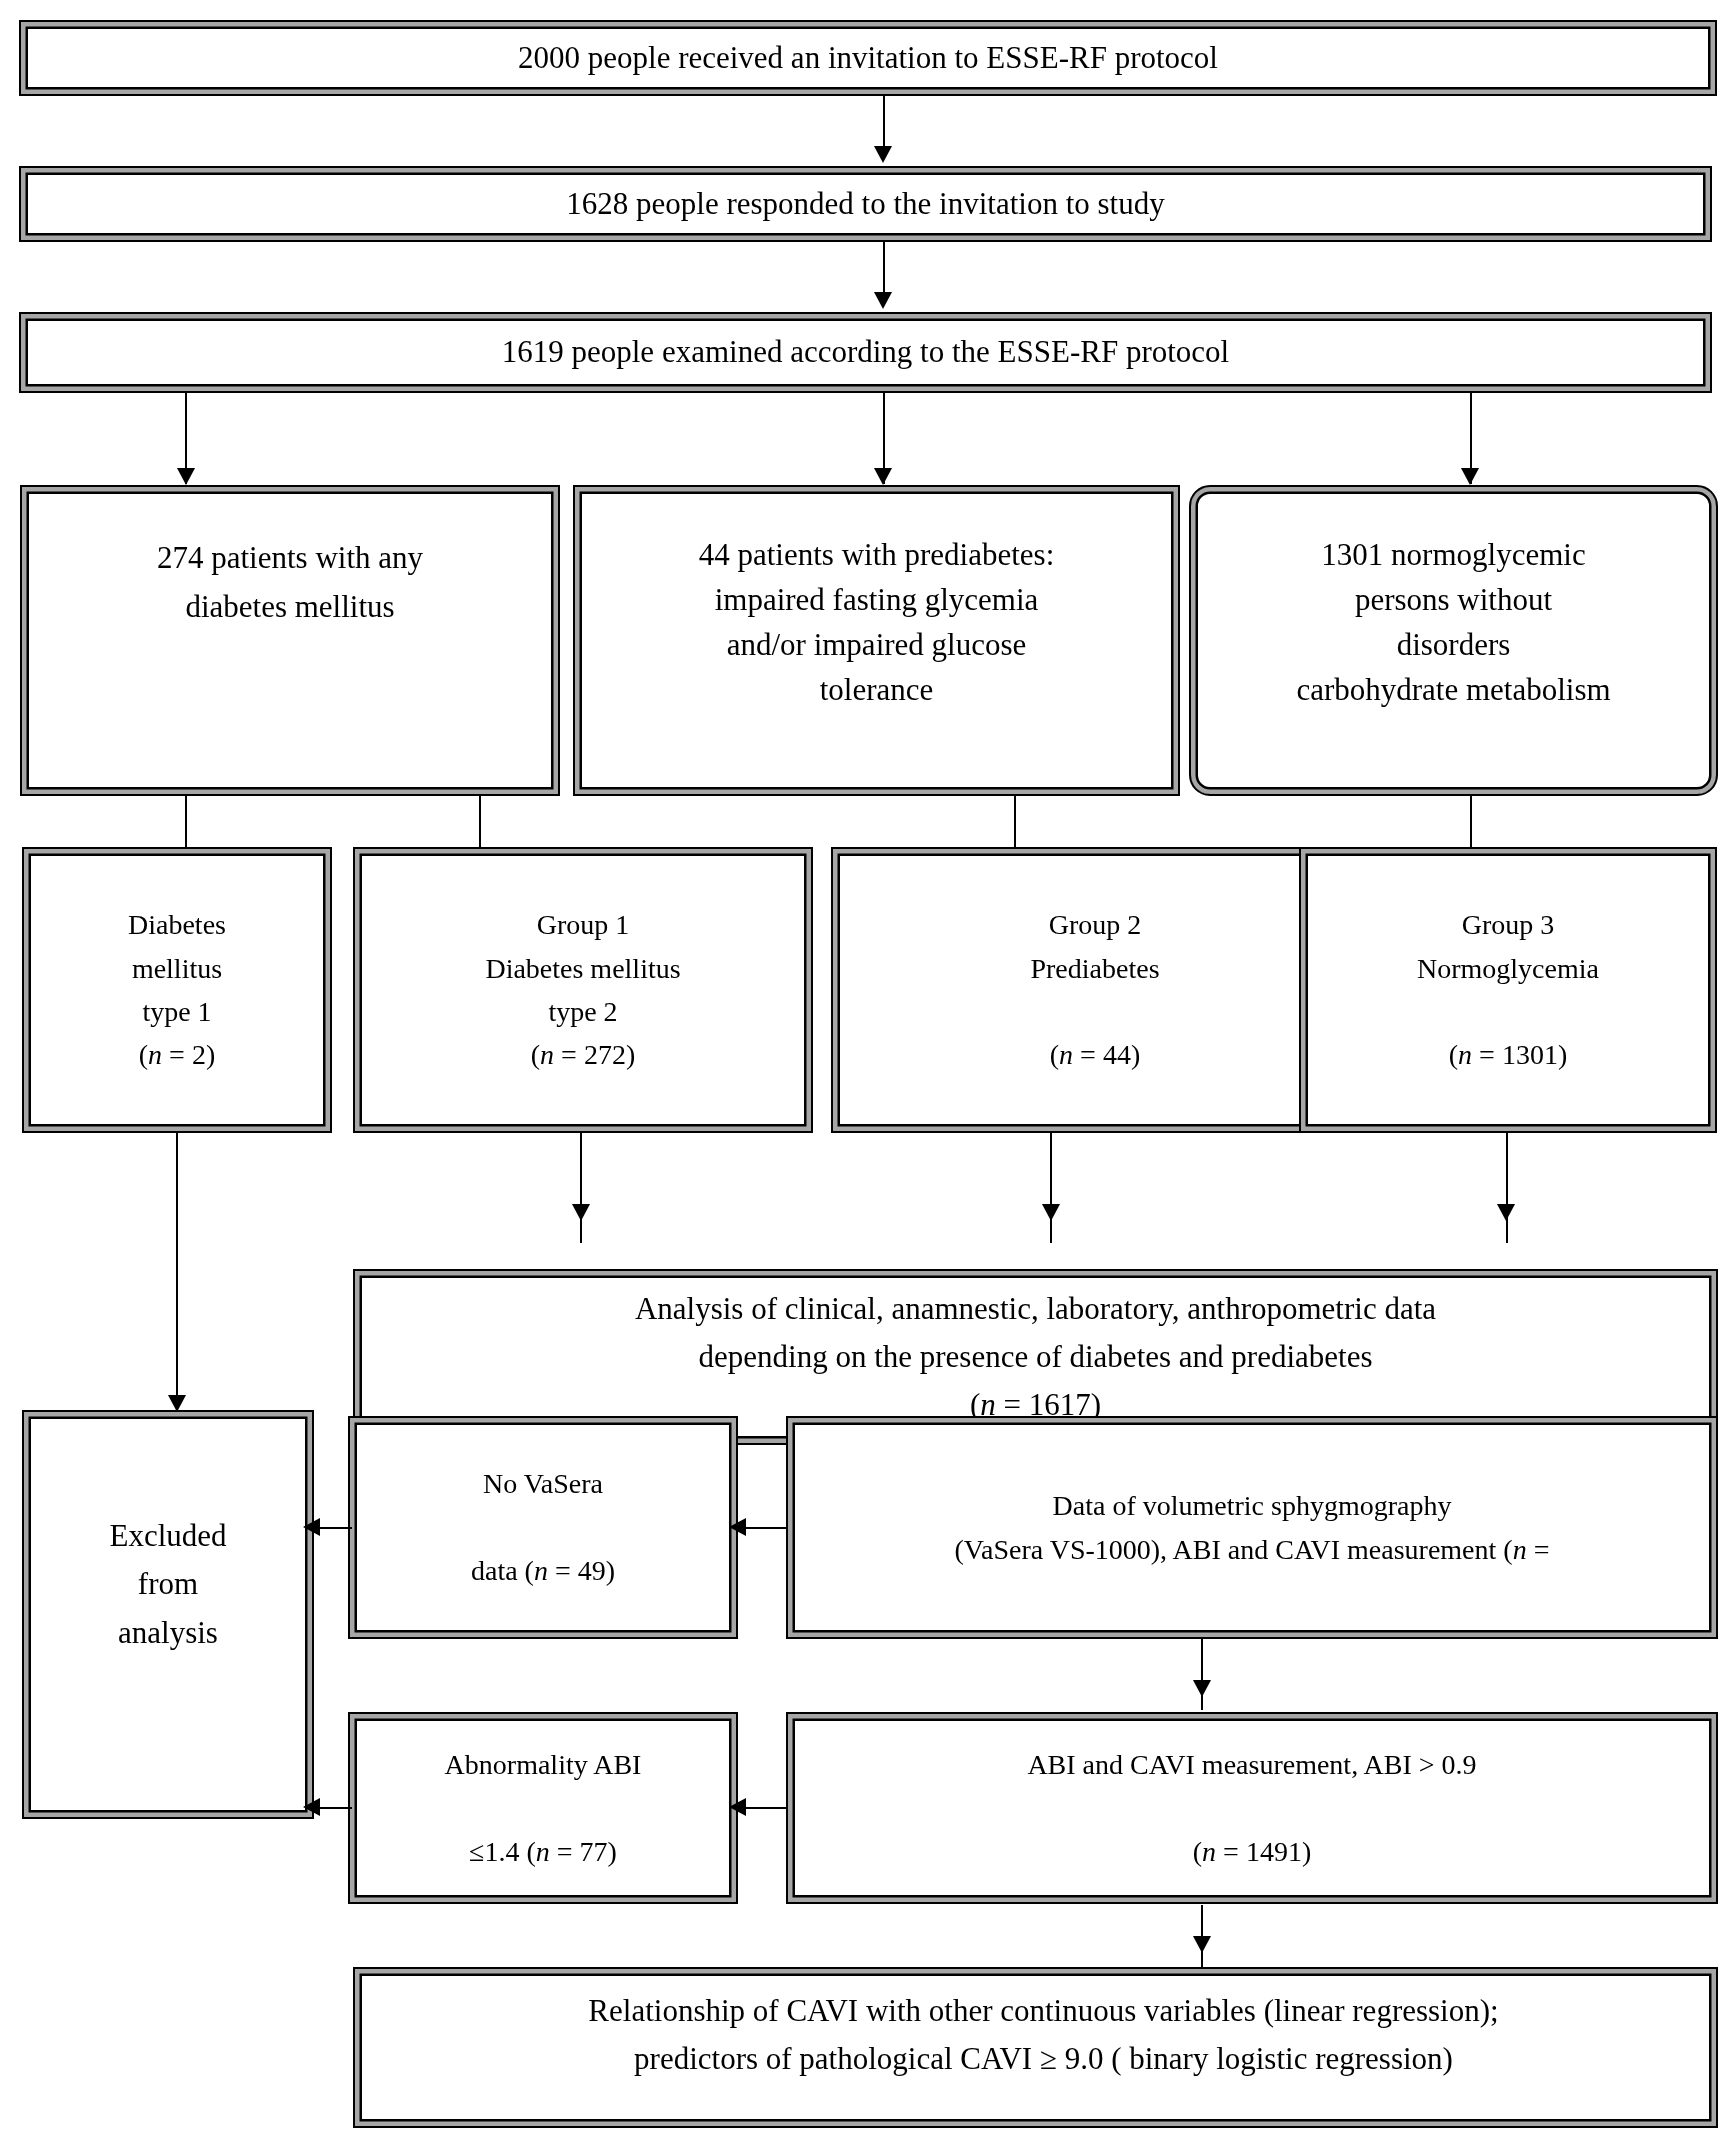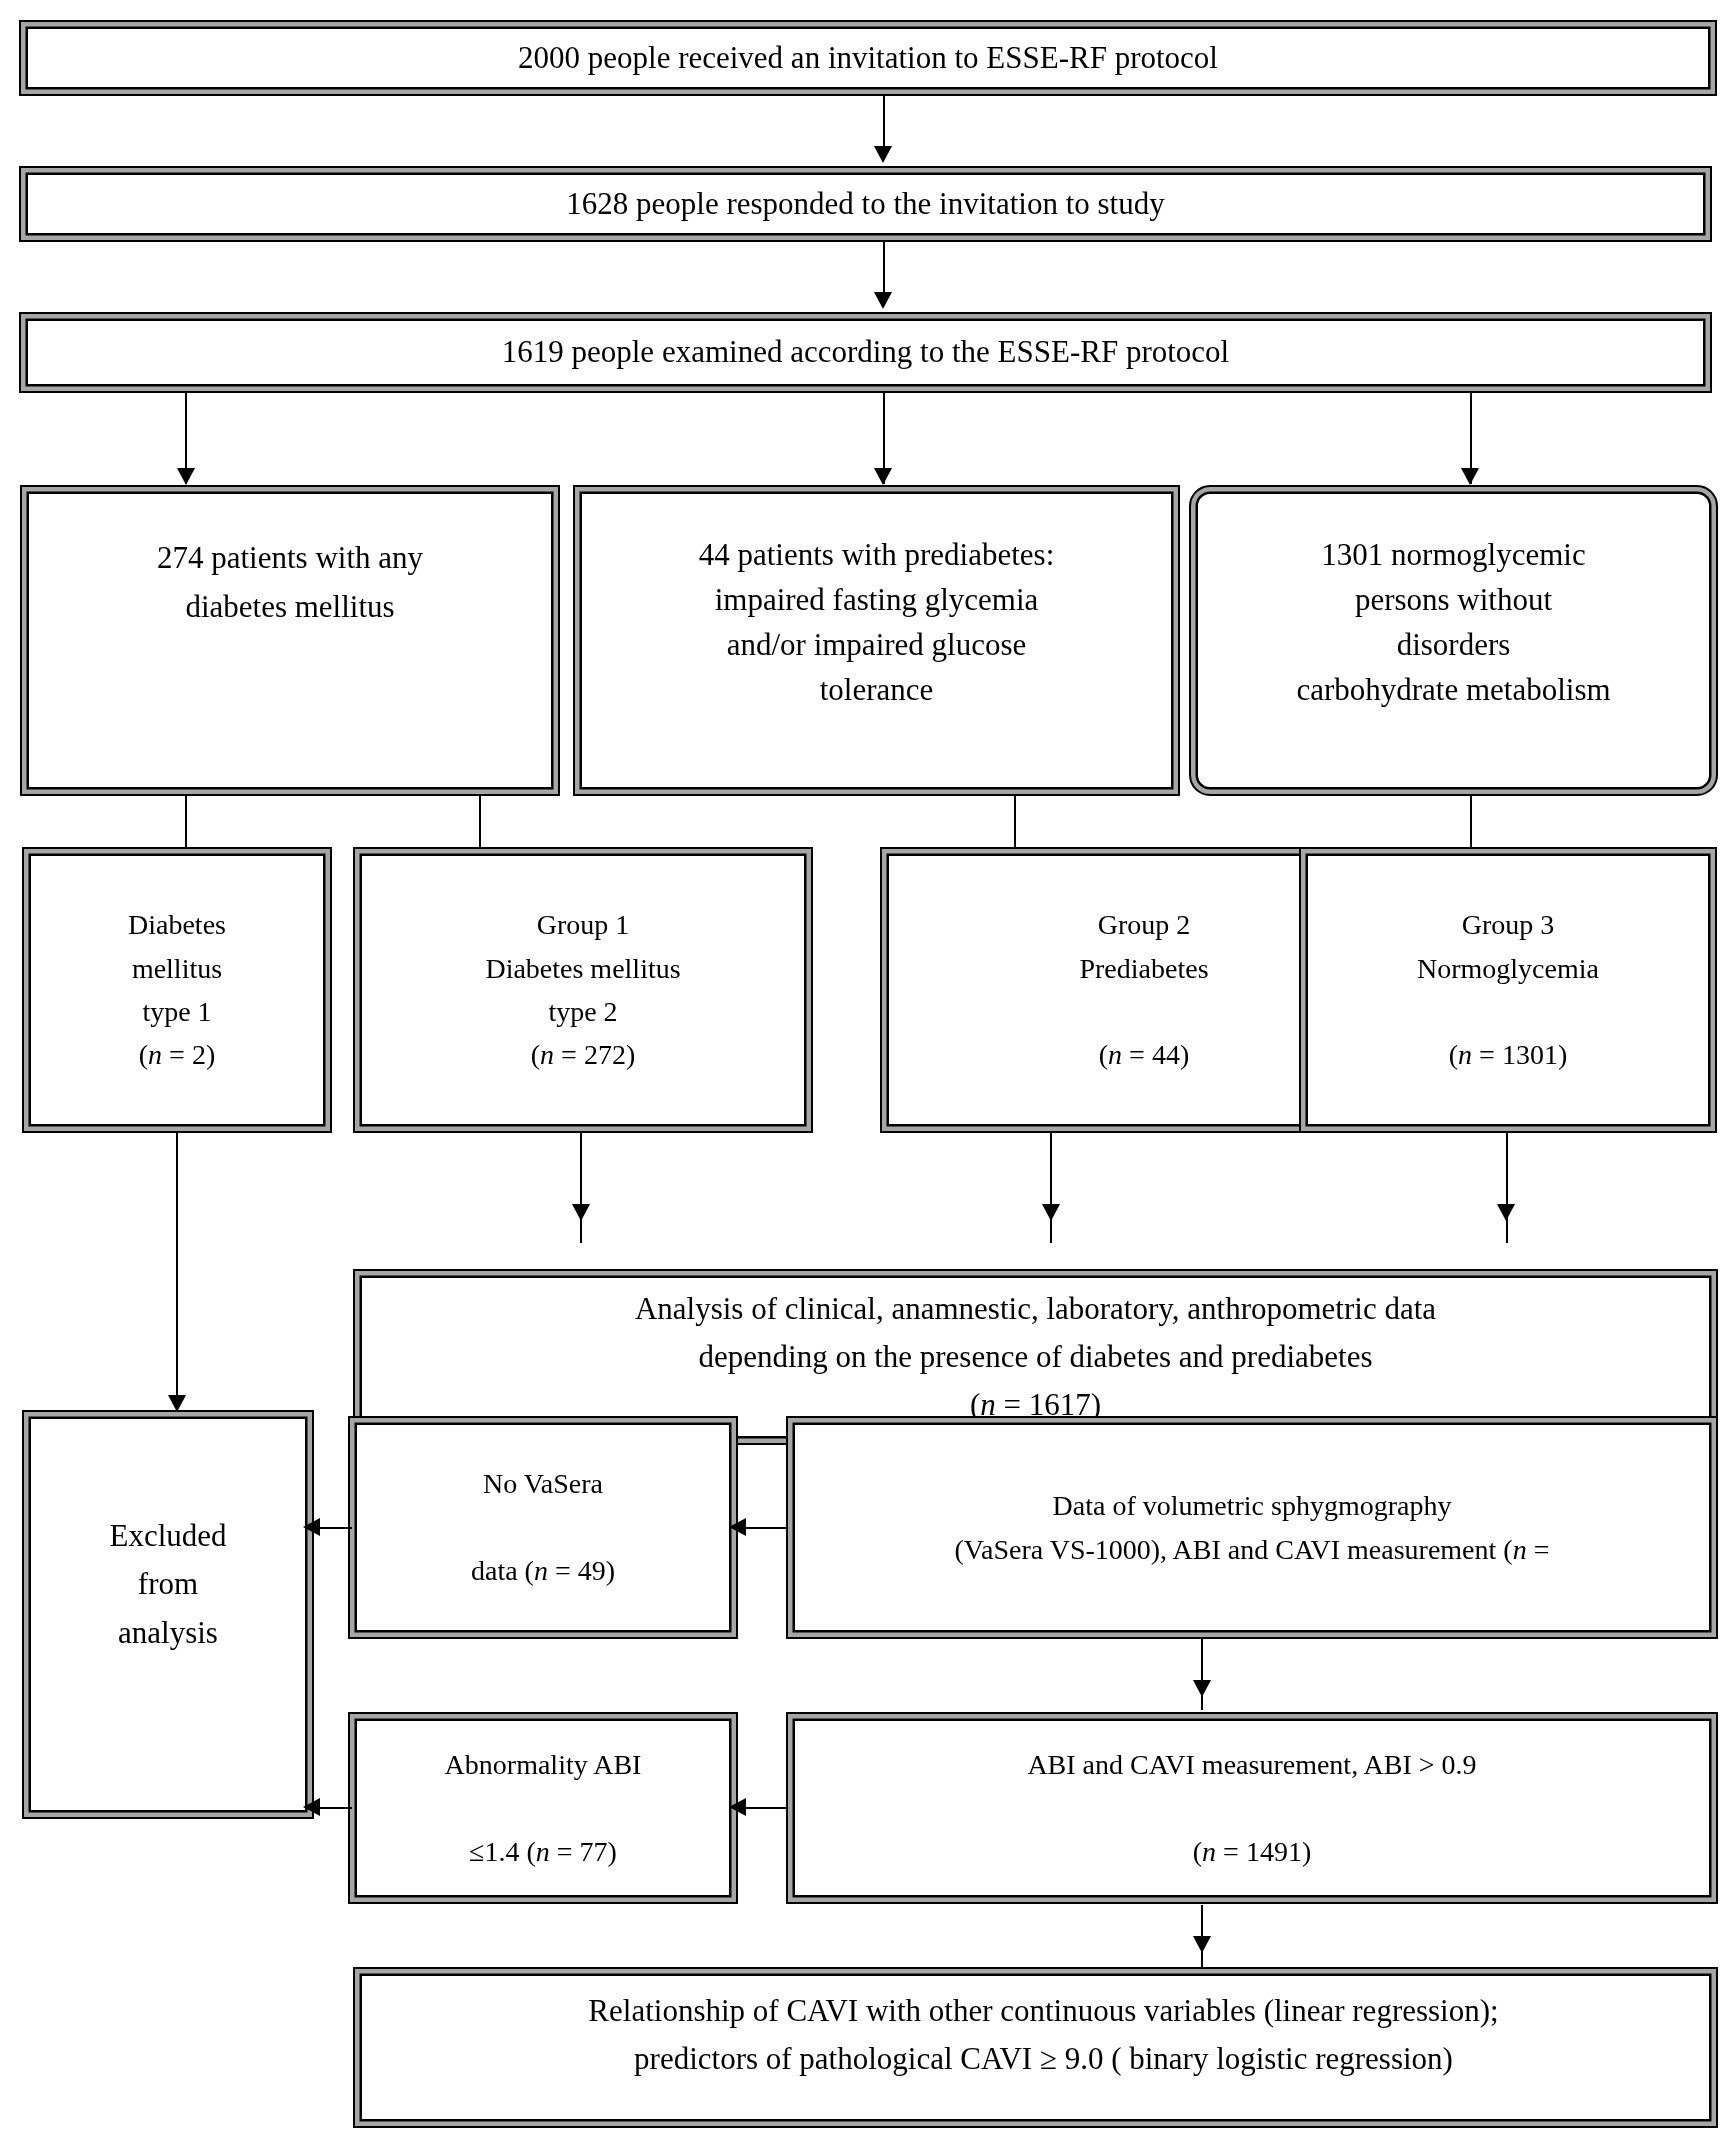--- a/index.html
+++ b/index.html
@@ -156,21 +156,21 @@
 
   <div class="node" style="left:353px; top:847px; width:460px; height:286px;">
     <div class="inner small">
       <span class="ln">Group 1</span>
       <span class="ln">Diabetes mellitus</span>
       <span class="ln">type 2</span>
       <span class="ln"><span>(</span><i class="it">n</i><span> = 272)</span></span>
     </div>
   </div>
 
-  <div class="node" style="left:880px; top:847px; width:528px; height:286px;">
+  <div class="node" style="left:831px; top:847px; width:528px; height:286px;">
     <div class="inner small">
       <span class="ln">Group 2</span>
       <span class="ln">Prediabetes</span>
       <span class="ln">&nbsp;</span>
       <span class="ln"><span>(</span><i class="it">n</i><span> = 44)</span></span>
     </div>
   </div>
 
   <div class="node" style="left:1299px; top:847px; width:418px; height:286px;">
     <div class="inner small">

